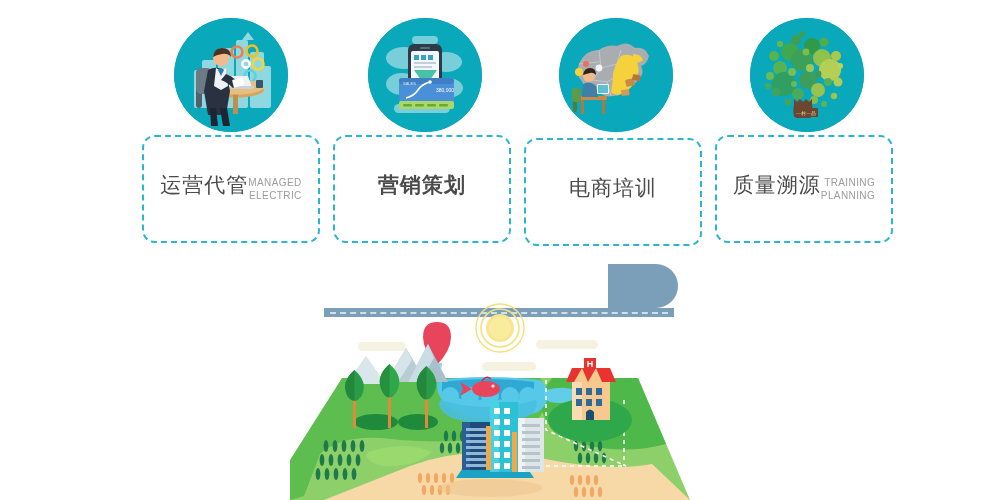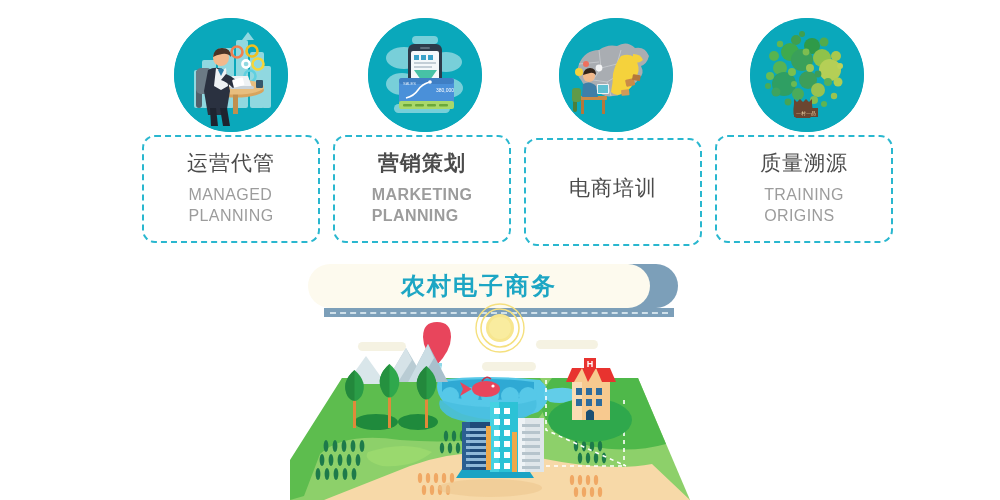--- a/index.html
+++ b/index.html
@@ -35,38 +35,37 @@
 
   
   .card {
     position: absolute;
     width: 178px;
     height: 108px;
     border: 2px dashed #29b7cf;
     border-radius: 13px;
     box-sizing: border-box;
     display: flex;
-    flex-direction: column;
     align-items: center;
     justify-content: center;
     background: #ffffff;
   }
   .card-cn {
     font-size: 21px;
     color: #4b4b4b;
     letter-spacing: 1px;
     line-height: 1.2;
     margin-bottom: 7px;
     font-family: "DejaVu Sans", "Liberation Sans", sans-serif;
   }
   .card-en {
-    font-size: 16px;
+    font-size: 10px;
     color: #9c9c9c;
     line-height: 1.35;
-    text-align: left;
+    text-align: right;
     letter-spacing: 0.4px;
   }
 
   
   .banner-wrap {
     position: absolute;
     left: 308px;
     top: 264px;
     width: 365px;
     height: 50px;
@@ -325,51 +324,44 @@
         <text x="56" y="97" font-size="5" fill="#f0d8a8" text-anchor="middle" font-family="sans-serif">一村一品</text>
       </svg>
     </span>
   </div>
 </div>
 
 <div class="card" style="left:142px;top:135px;">
   <div class="card-cn">运营代管</div>
   <div class="card-en">
     <div>MANAGED</div>
-    <div>PLANNING</div>
+    <div>ELECTRIC</div>
   </div>
 </div>
 
 <div class="card" style="left:333px;top:135px;font-weight:bold;">
   <div class="card-cn">营销策划</div>
-  <div class="card-en">
-    <div>MARKETING</div>
-    <div>PLANNING</div>
-  </div>
 </div>
 
 <div class="card" style="left:524px;top:138px;">
   <div class="card-cn">电商培训</div>
 </div>
 
 <div class="card" style="left:715px;top:135px;">
   <div class="card-cn">质量溯源</div>
   <div class="card-en">
     <div>TRAINING</div>
-    <div>ORIGINS</div>
+    <div>PLANNING</div>
   </div>
 </div>
 
 <div class="banner-wrap">
   <div class="banner-tail"></div>
   <div class="banner-shadow"></div>
   <div class="banner-shadow-dash"></div>
-  <div class="banner-body">
-    <span class="banner-text">农村电子商务</span>
-  </div>
 </div>
 
 <div class="landscape">
   <svg width="400" height="200" viewBox="0 0 400 200">
 
     <g fill="#f5f2e2">
       <rect x="68" y="42" width="48" height="9" rx="4.5"></rect>
       <rect x="246" y="40" width="62" height="9" rx="4.5"></rect>
       <rect x="192" y="62" width="54" height="9" rx="4.5"></rect>
     </g>

